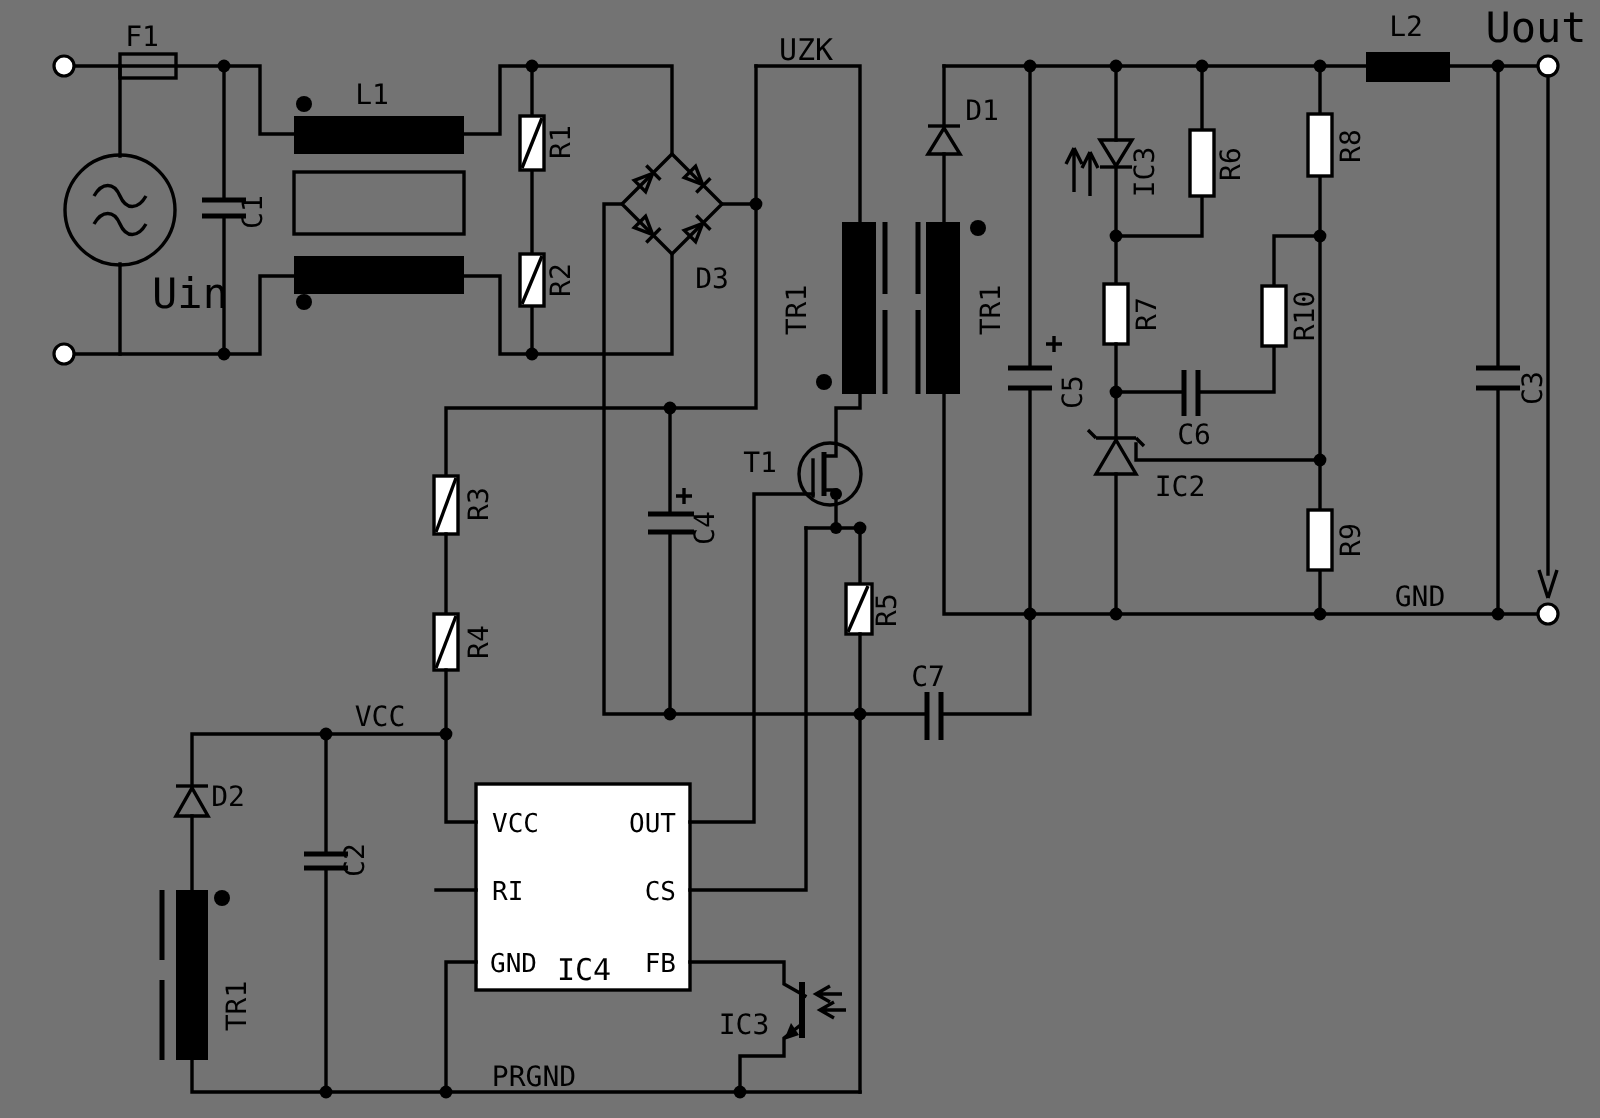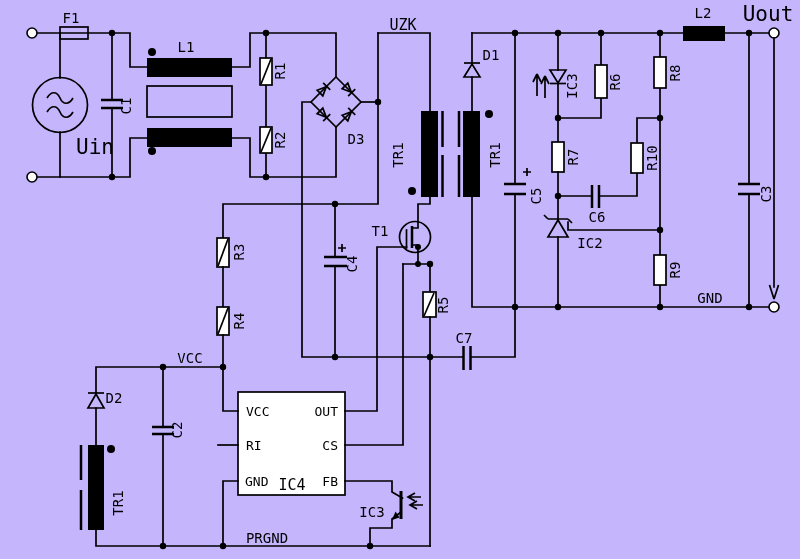--- a/index.html
+++ b/index.html
@@ -1,16 +1,16 @@
 <!DOCTYPE html>
 <html><head>
 <meta charset="utf-8">
 <style>
   html,body{margin:0;padding:0;background:#ffffff;}
-  .stage{width:800px;height:559px;background:#c4b5fd;position:relative;overflow:hidden;}
+  .stage{width:800px;height:559px;background:#737373;position:relative;overflow:hidden;}
   svg{display:block;}
   .wire{stroke:#000;stroke-width:1.7;fill:none;stroke-linecap:square;}
   .thick{stroke:#000;stroke-width:2.5;fill:none;}
   .sym{stroke:#000;stroke-width:1.7;fill:none;}
   .symw{stroke:#000;stroke-width:1.7;fill:#fff;}
   .bar{fill:#000;stroke:none;}
   .dot{fill:#000;stroke:none;}
   .term{fill:#fff;stroke:#000;stroke-width:1.6;}
   .lbl{font-family:"DejaVu Sans Mono",monospace;font-size:14px;fill:#000;}
   .lbl-sm{font-family:"DejaVu Sans Mono",monospace;font-size:13px;fill:#000;}

